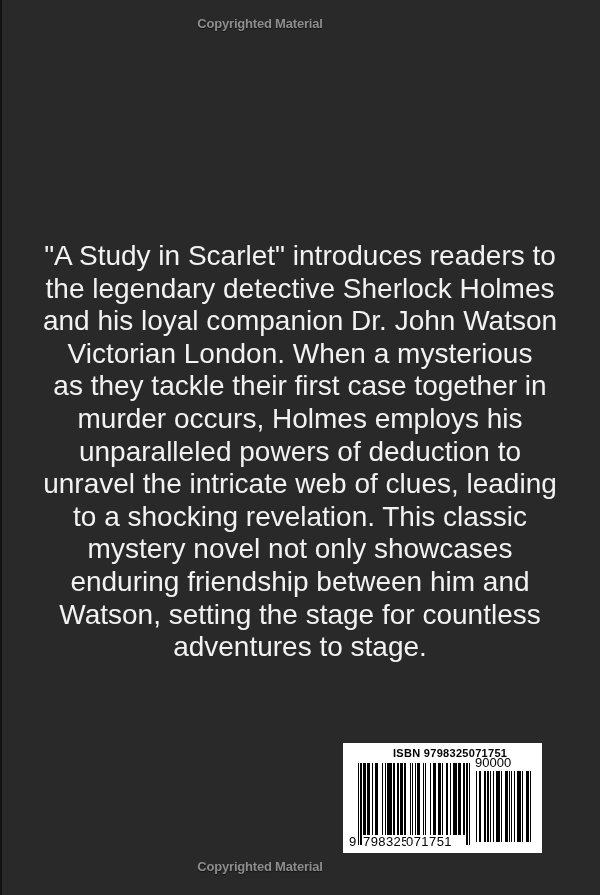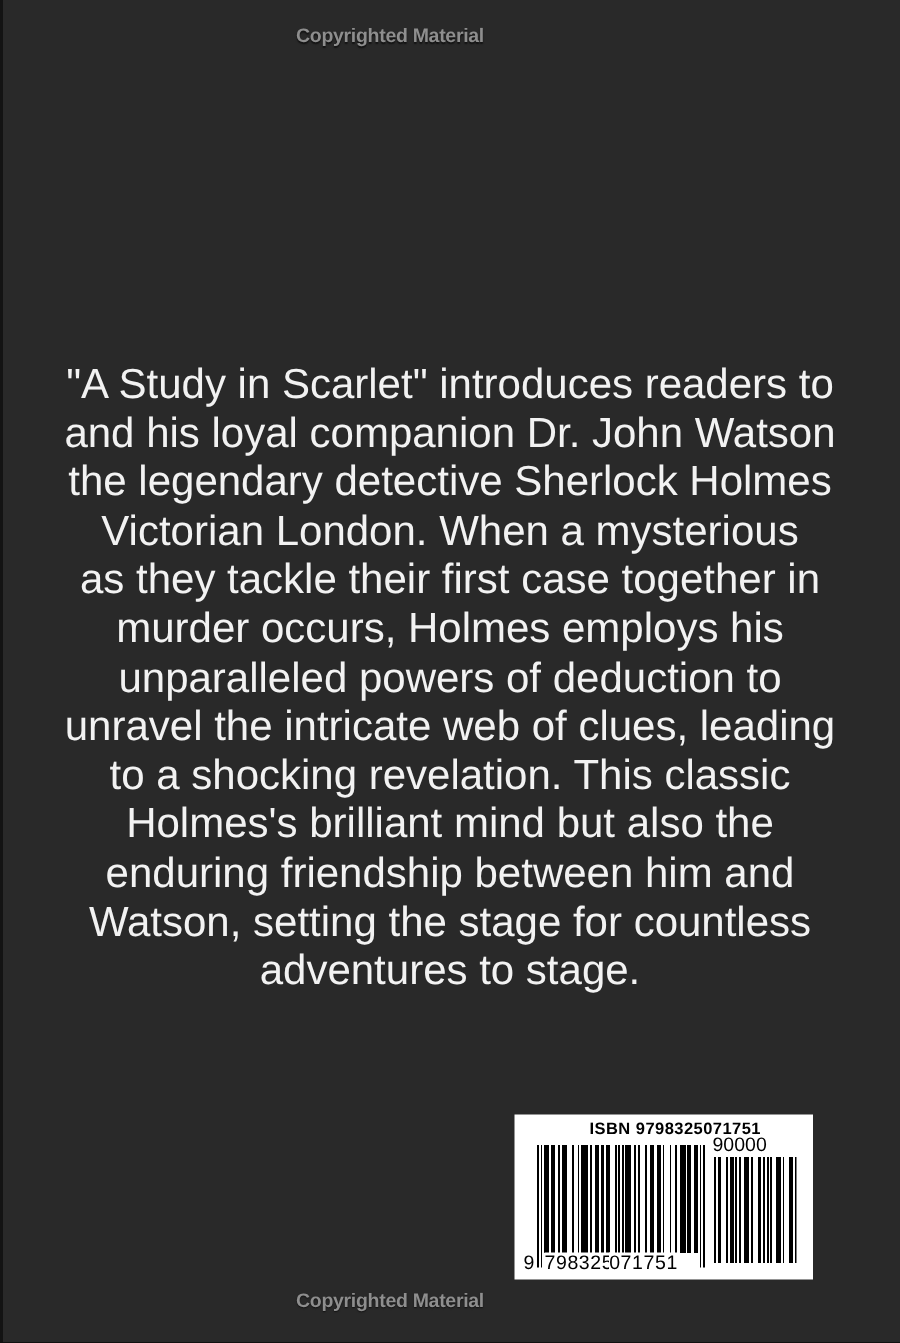--- a/index.html
+++ b/index.html
@@ -68,29 +68,29 @@
 </head>
 <body>
 
 <div class="cover">
   <div class="edge-left"></div>
 
   <div class="watermark top">Copyrighted Material</div>
 
   <div class="blurb">
     <div class="blurb-line">"A Study in Scarlet" introduces readers to</div>
+    <div class="blurb-line">the legendary detective Sherlock Holmes</div>
     <div class="blurb-line">and his loyal companion Dr. John Watson</div>
-    <div class="blurb-line">the legendary detective Sherlock Holmes</div>
     <div class="blurb-line">Victorian London. When a mysterious</div>
     <div class="blurb-line">as they tackle their first case together in</div>
     <div class="blurb-line">murder occurs, Holmes employs his</div>
     <div class="blurb-line">unparalleled powers of deduction to</div>
     <div class="blurb-line">unravel the intricate web of clues, leading</div>
     <div class="blurb-line">to a shocking revelation. This classic</div>
-    <div class="blurb-line">Holmes's brilliant mind but also the</div>
+    <div class="blurb-line">mystery novel not only showcases</div>
     <div class="blurb-line">enduring friendship between him and</div>
     <div class="blurb-line">Watson, setting the stage for countless</div>
     <div class="blurb-line">adventures to stage.</div>
   </div>
 
   <div class="barcode-box">
     <span class="isbn-label">ISBN 9798325071751</span>
 
     <svg class="ean13-svg" id="ean13" width="112" height="82" shape-rendering="crispEdges">
         <rect x="0.00" y="0" width="1.18" height="82" fill="#000000"></rect>

